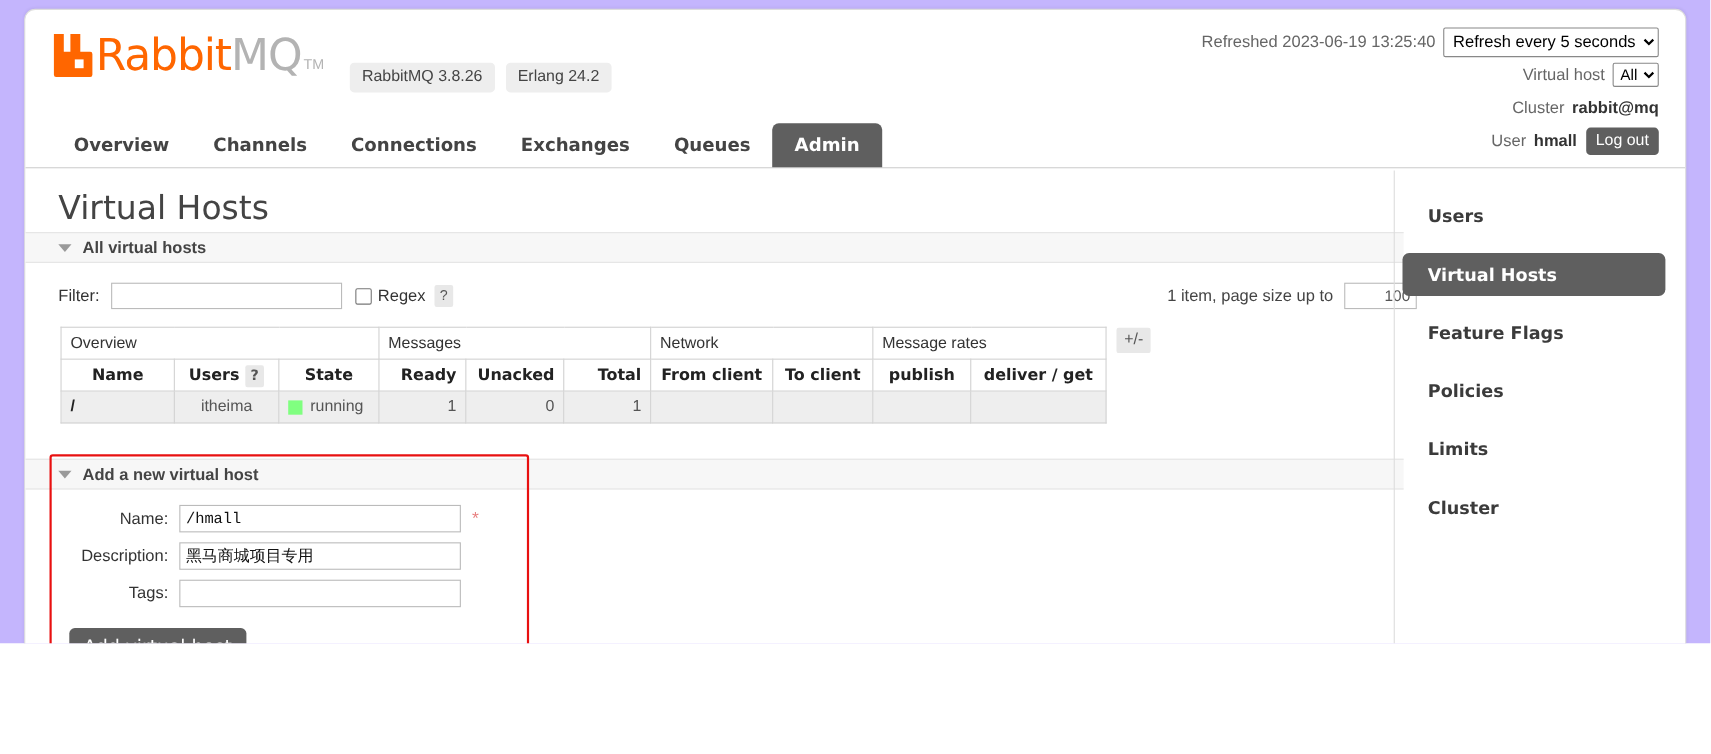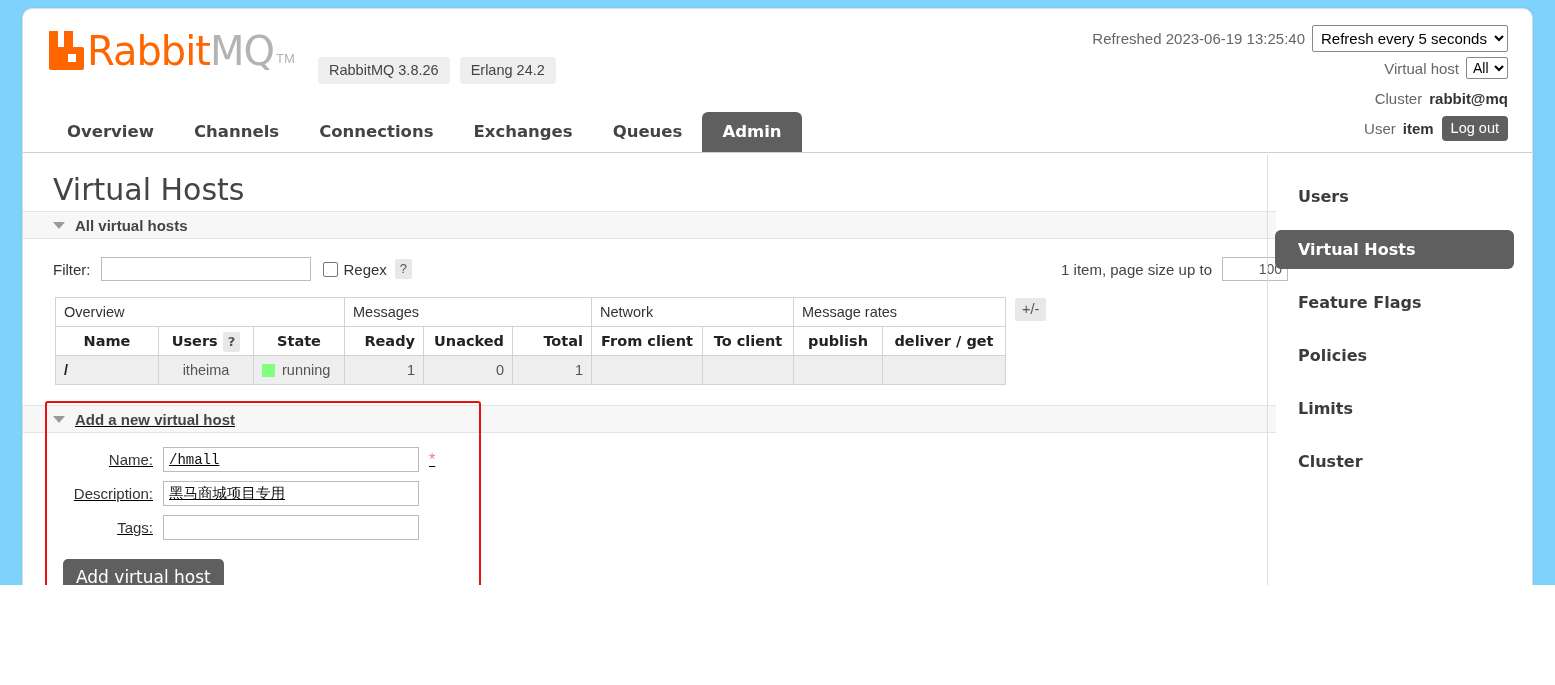--- a/index.html
+++ b/index.html
@@ -6,21 +6,21 @@
     margin: 0;
     padding: 0;
     background: #fff;
     font-family: "Liberation Sans", sans-serif;
   }
   #page {
     position: relative;
     width: 1555px;
     height: 585px;
     overflow: hidden;
-    background: #7dd3fc;
+    background: #c4b5fd;
   }
   
   .card {
     position: absolute;
     left: 22px;
     top: 8px;
     width: 1511px;
     height: 660px;
     background: #ffffff;
     border: 1px solid #dddddd;
@@ -299,21 +299,21 @@
     color: #555;
     font-size: 14.5px;
     padding: 3px 7px 4px 7px;
     border-radius: 2px;
     margin-left: 9px;
     margin-top: 1px;
     cursor: pointer;
   }
 
   
-  .addform-zone { position: relative; margin-top: 20px; text-decoration: underline; }
+  .addform-zone { position: relative; margin-top: 32px; }
   .redbox {
     position: absolute;
     left: 22px;
     top: -4px;
     width: 436px;
     height: 205px;
     border: 2px solid #e81010;
     border-radius: 3px;
     box-sizing: border-box;
     pointer-events: none;
@@ -448,21 +448,21 @@
         <select class="vhost-select">
           <option>All</option>
         </select>
       </div>
       <div class="hdr-line">
         <span class="lbl">Cluster</span>
         <span class="strongval">rabbit@mq</span>
       </div>
       <div class="hdr-line">
         <span class="lbl">User</span>
-        <span class="strongval">item</span>
+        <span class="strongval">hmall</span>
         <button class="logout-btn">Log out</button>
       </div>
     </div>
 
     <div class="nav">
       <div class="tabs">
         <div class="tab">Overview</div>
         <div class="tab">Channels</div>
         <div class="tab">Connections</div>
         <div class="tab">Exchanges</div>

